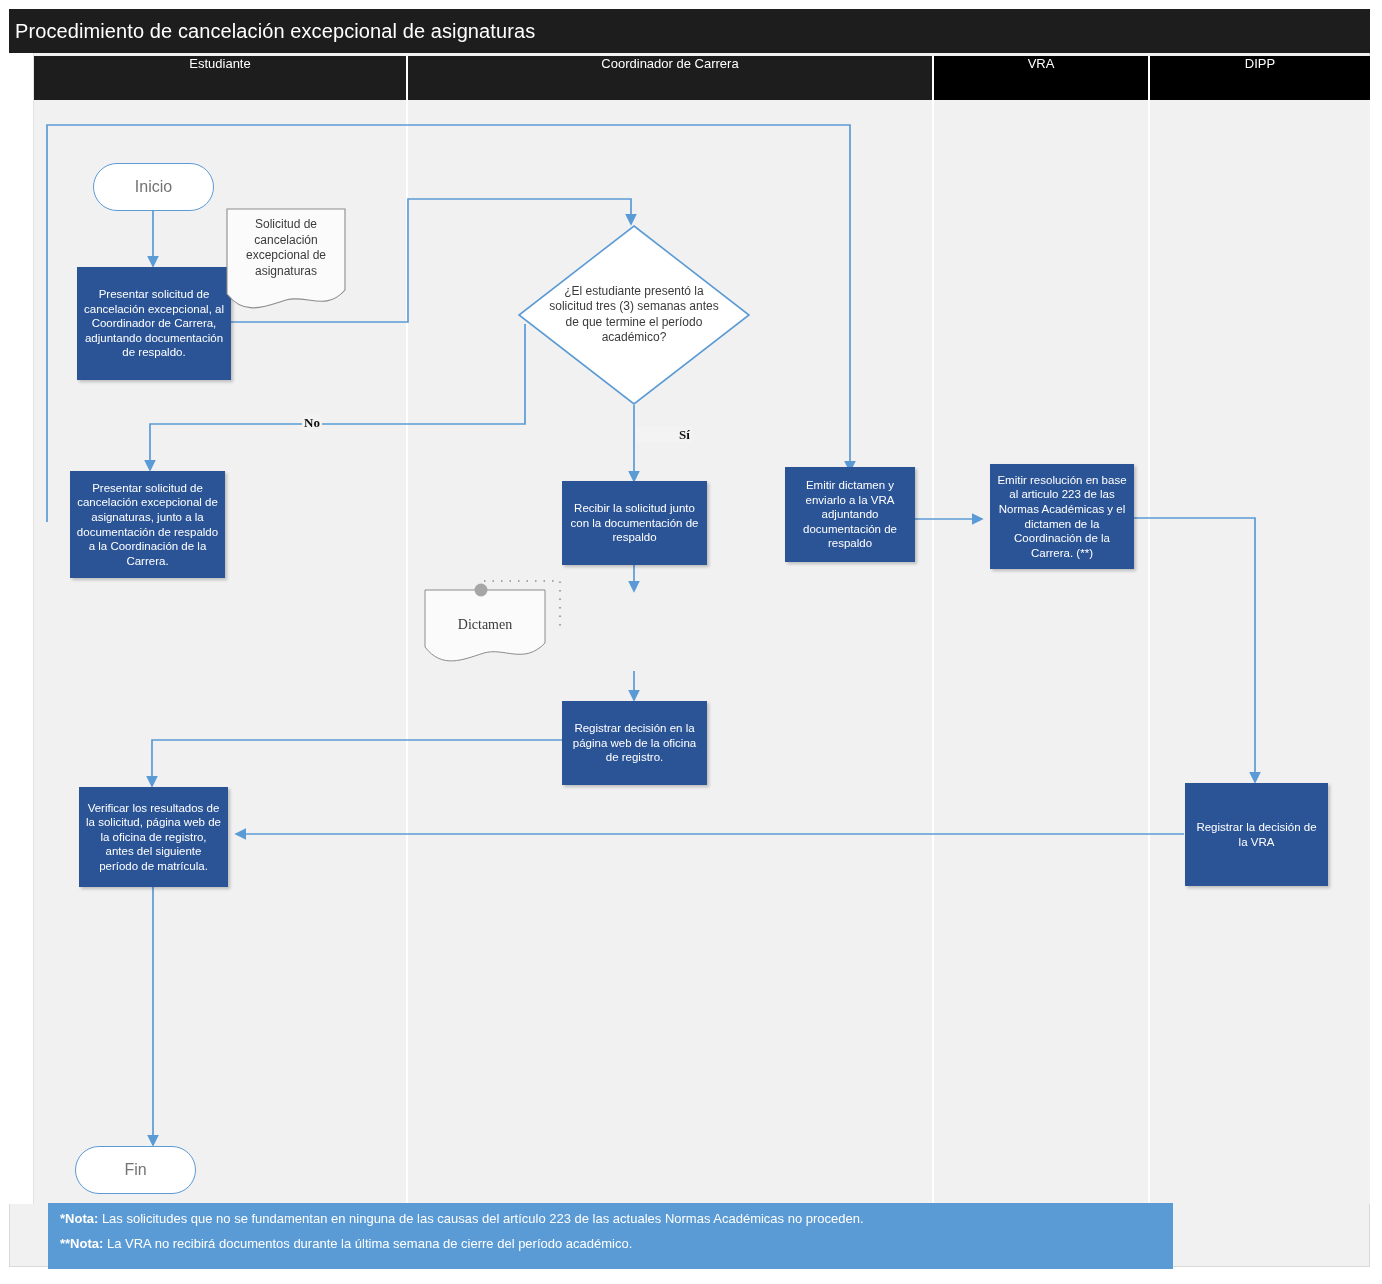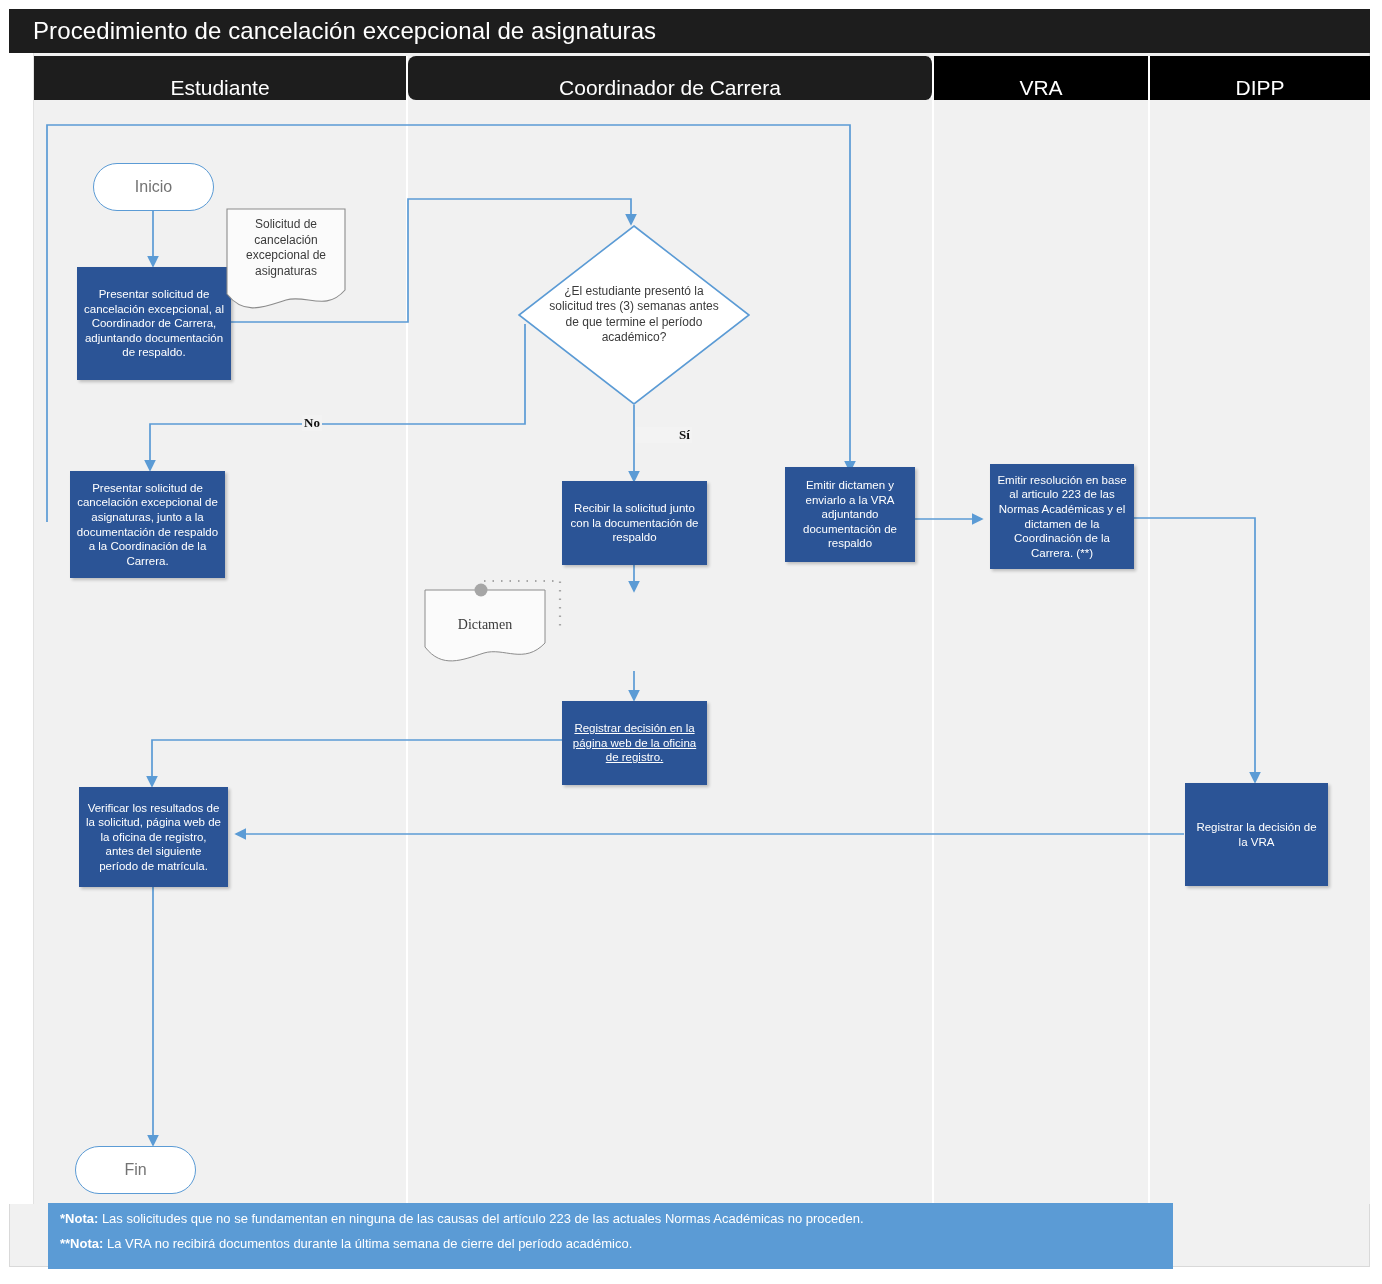--- a/index.html
+++ b/index.html
@@ -33,23 +33,23 @@
     top: 9px;
     width: 1361px;
     height: 44px;
     background: #1d1d1d;
     box-sizing: border-box;
     display: flex;
     align-items: center;
   }
   .title-bar .title-text {
     color: #ffffff;
-    font-size: 24px;
+    font-size: 20px;
     letter-spacing: .1px;
-    padding-left: 24px;
+    padding-left: 6px;
     white-space: nowrap;
   }
   .left-gutter {
     position: absolute;
     left: 9px;
     top: 53px;
     width: 25px;
     height: 1151px;
     background: #ffffff;
     border-right: 1px solid #e2e2e2;
@@ -57,23 +57,23 @@
   }
 
   
   .lane-header {
     position: absolute;
     top: 56px;
     height: 44px;
     background: #1d1d1d;
     color: #ffffff;
     display: flex;
-    align-items: flex-end;
+    align-items: flex-start;
     justify-content: center;
-    font-size: 21px;
+    font-size: 13px;
     box-sizing: border-box;
     border-right: 2px solid #ffffff;
   }
   .lane-header.dark-black { background: #000000; }
 
   
   .lane-body {
     position: absolute;
     top: 100px;
     height: 1104px;
@@ -188,21 +188,21 @@
 
   <div class="title-bar">
     <span class="title-text">Procedimiento de cancelación excepcional de asignaturas</span>
   </div>
 
   <div class="left-gutter"></div>
 
   <div class="lane-header" style="left:34px; width:374px;">
     <span>Estudiante</span>
   </div>
-  <div class="lane-header" style="left:408px; width:526px;border-radius:8px;">
+  <div class="lane-header" style="left:408px; width:526px;">
     <span>Coordinador de Carrera</span>
   </div>
   <div class="lane-header dark-black" style="left:934px; width:216px;">
     <span>VRA</span>
   </div>
   <div class="lane-header dark-black" style="left:1150px; width:220px; border-right:none;">
     <span>DIPP</span>
   </div>
 
   <div class="lane-body" style="left:34px;  width:374px;"></div>
@@ -281,21 +281,21 @@
 
   <div class="doc-note z-top" style="left:424px; top:581px; width:122px; height:88px; align-items:center; padding-top:0;">
     <svg width="122" height="88" viewBox="0 0 122 88">
       <path d="M1,9 L121,9 L121,62 C100,84 80,66 60,72 C38,79 18,88 1,66 Z" fill="#fbfbfb" stroke="#8c8c8c" stroke-width="1"></path>
       <circle cx="57" cy="9" r="6.5" fill="#a6a6a6"></circle>
     </svg>
     <span class="doc-label doc-serif">Dictamen</span>
   </div>
 
 
-  <div class="node proc z-top" style="left:562px; top:701px; width:145px; height:84px;text-decoration:underline;">
+  <div class="node proc z-top" style="left:562px; top:701px; width:145px; height:84px;">
     <span>Registrar decisión en la página web de la oficina de registro.</span>
   </div>
 
   <div class="node proc z-top" style="left:785px; top:467px; width:130px; height:95px;">
     <span>Emitir dictamen y enviarlo a la VRA adjuntando documentación de respaldo</span>
   </div>
 
   <div class="node proc z-top" style="left:990px; top:464px; width:144px; height:105px;">
     <span>Emitir resolución en base al articulo  223 de las Normas Académicas y el dictamen de la Coordinación de la Carrera. (**)</span>
   </div>

